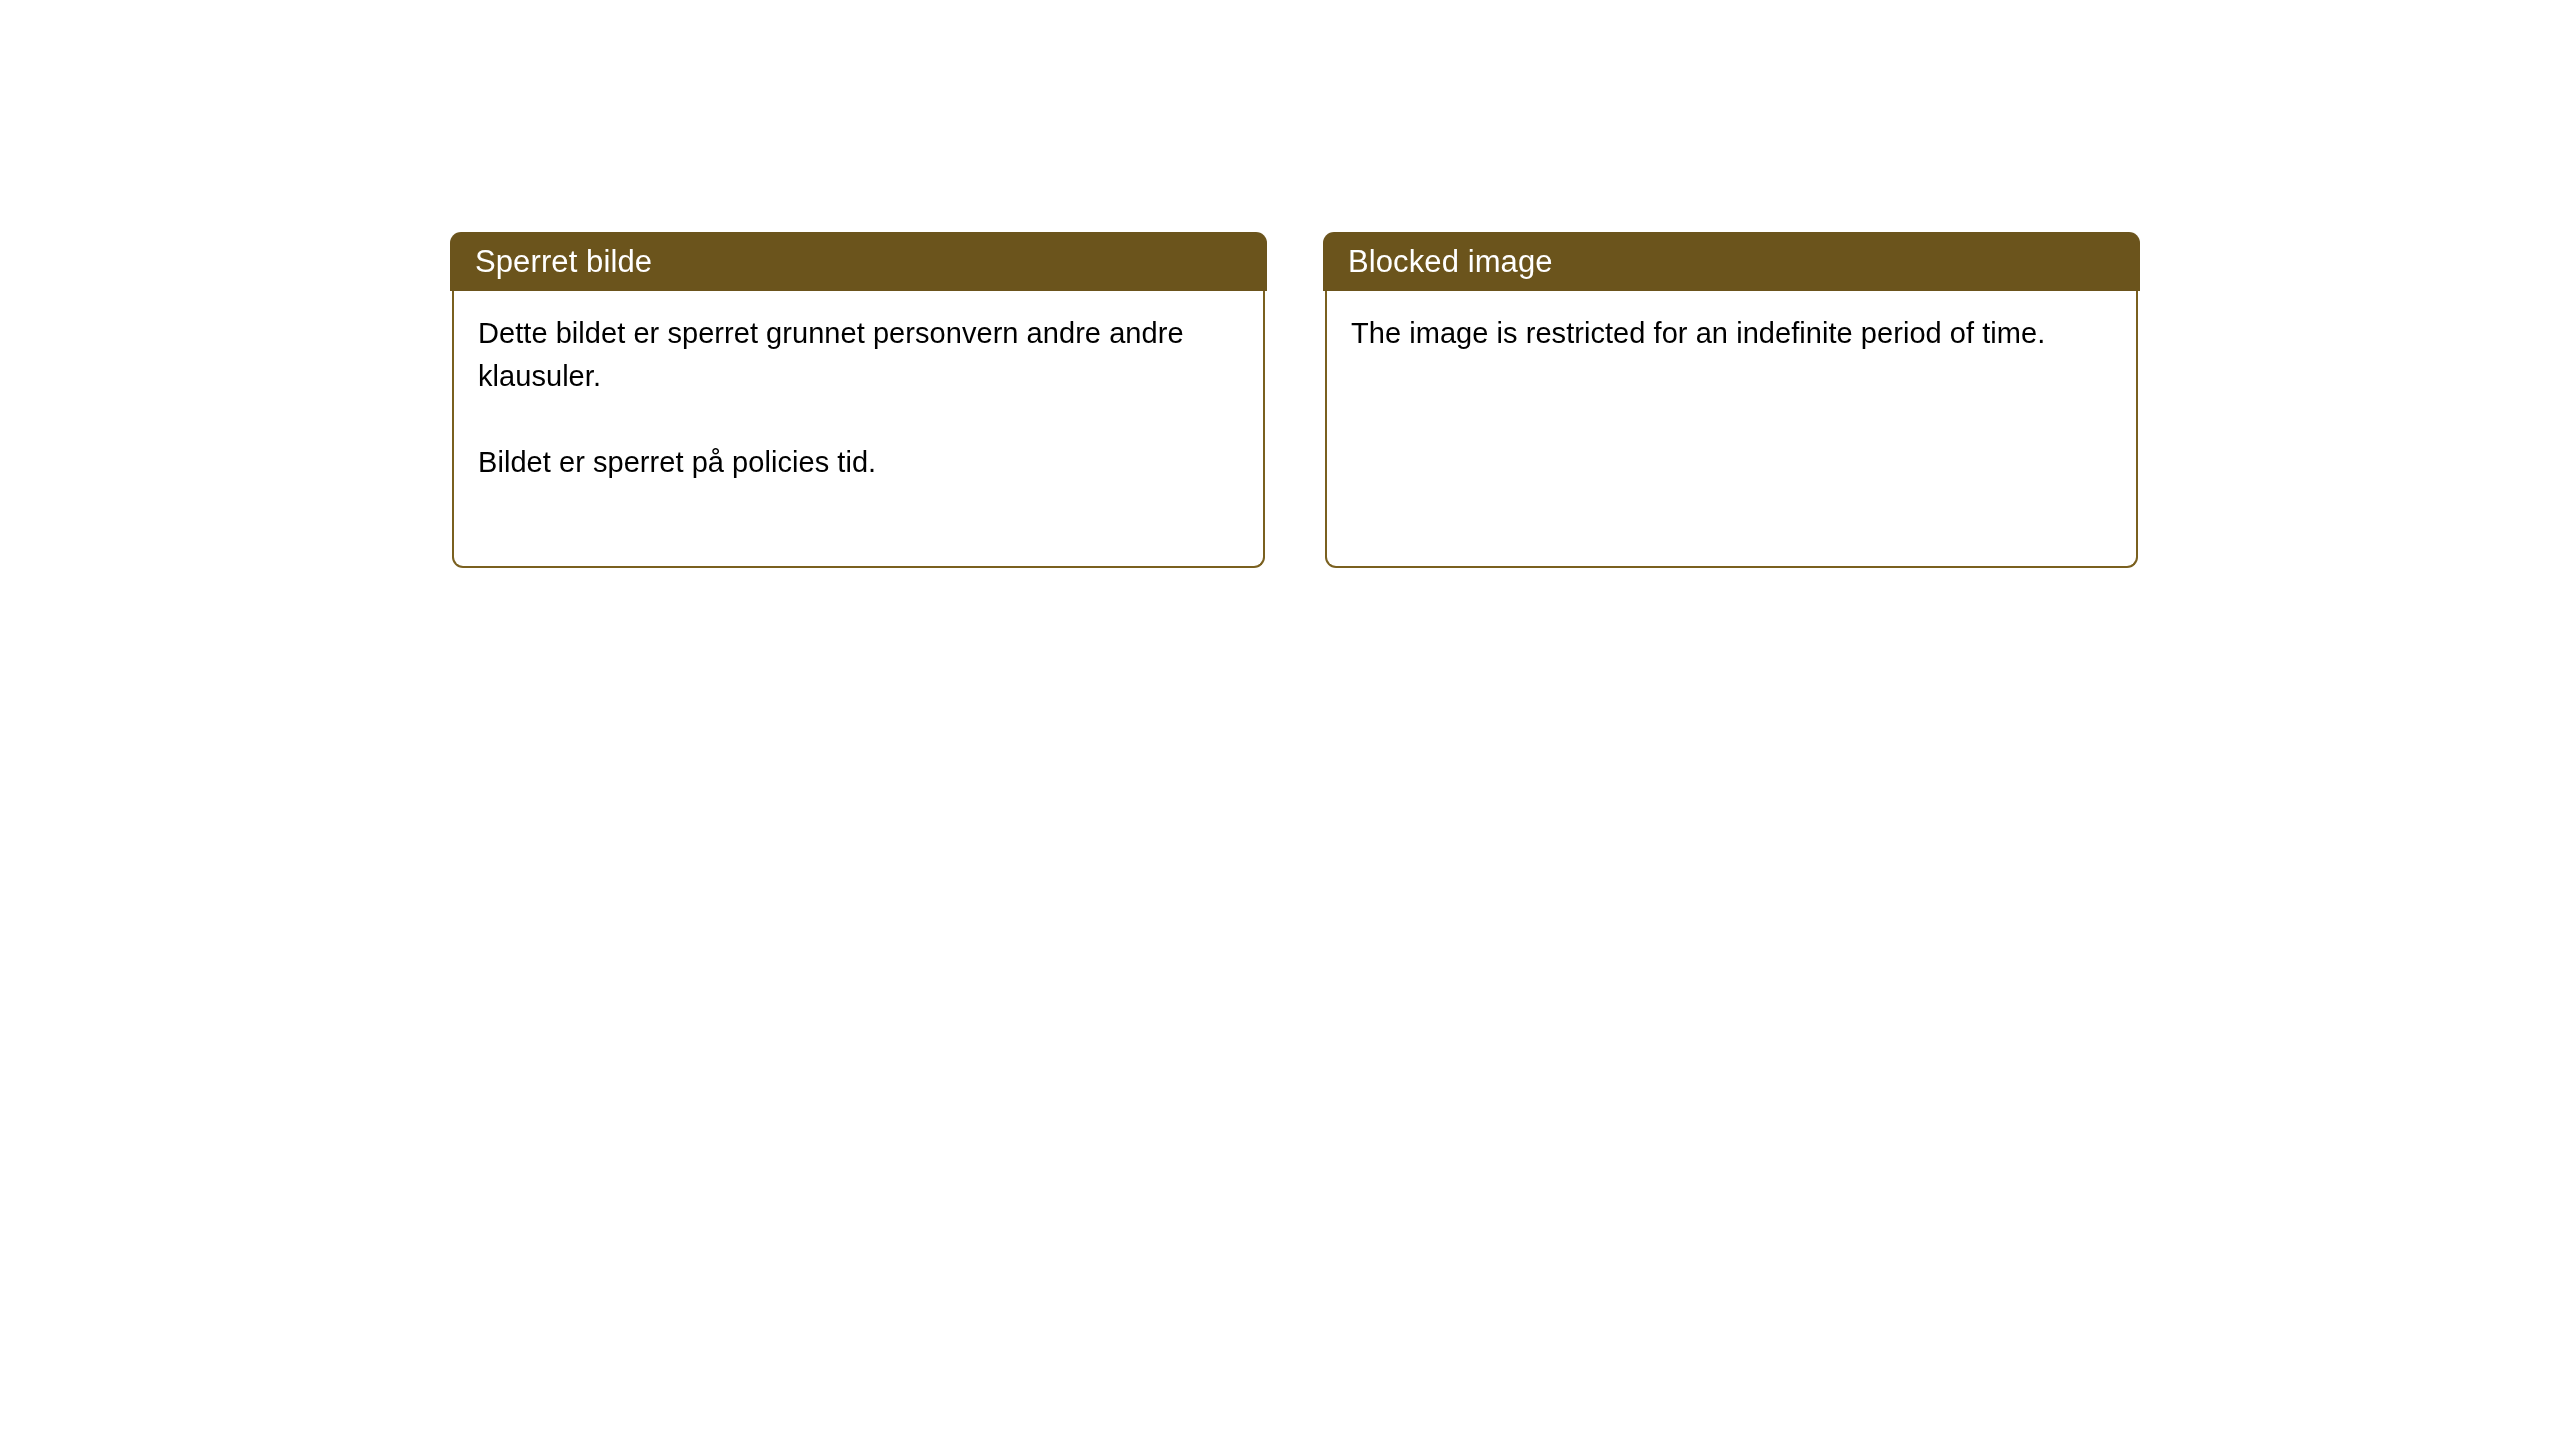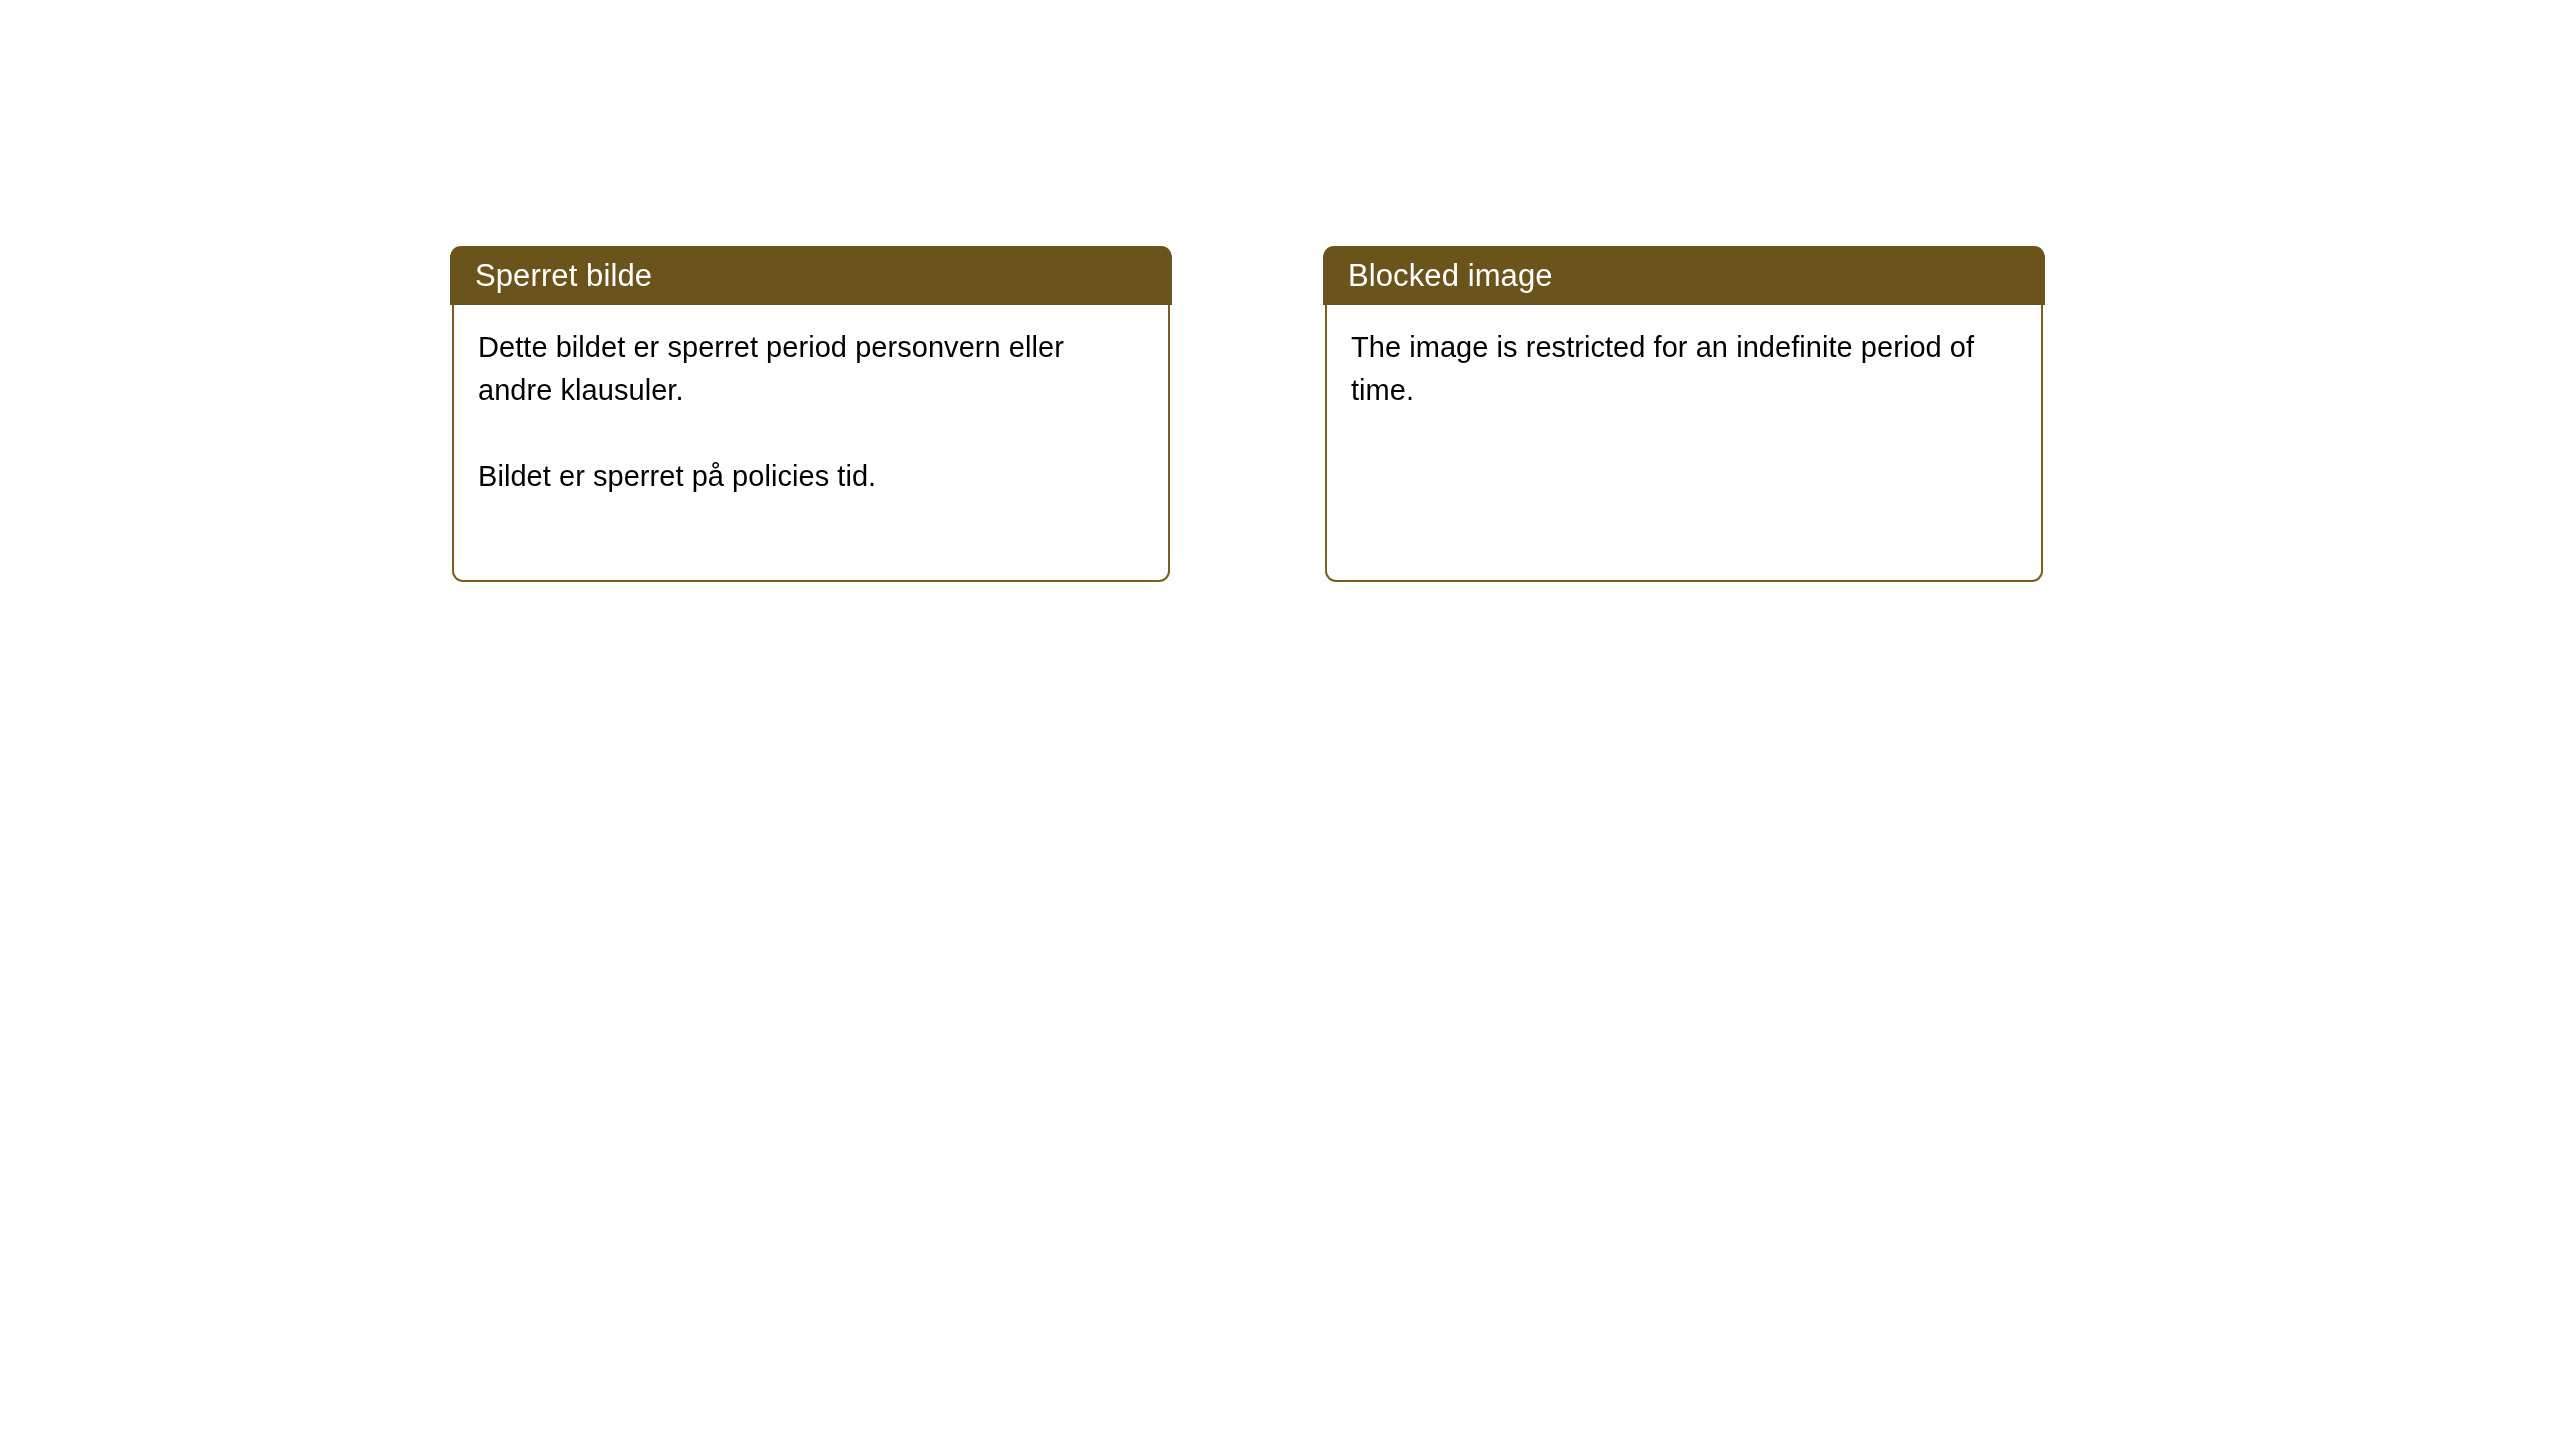--- a/index.html
+++ b/index.html
@@ -17,22 +17,22 @@
 
   #stage {
     position: relative;
     width: 2560px;
     height: 1440px;
   }
 
   
   .notice-card {
     position: absolute;
-    top: 246px;
-    width: 718px;
+    top: 232px;
+    width: 813px;
   }
   .notice-card.card-no { left: 452px; }
   .notice-card.card-en { left: 1325px; }
 
   .notice-header {
     position: relative;
     z-index: 2;
     margin: 0 -2px;
     height: 59px;
     background: #6b541c;
@@ -80,21 +80,21 @@
 </head>
 <body>
 
 <div id="stage">
 
   <section class="notice-card card-no">
     <div class="notice-header">
       <h1 class="notice-title">Sperret bilde</h1>
     </div>
     <div class="notice-body">
-      <p class="notice-paragraph">Dette bildet er sperret period personvern eller andre klausuler.</p>
+      <p class="notice-paragraph">Dette bildet er sperret grunnet personvern andre andre klausuler.</p>
       <p class="notice-paragraph">Bildet er sperret på policies tid.</p>
     </div>
   </section>
 
   <section class="notice-card card-en">
     <div class="notice-header">
       <h1 class="notice-title">Blocked image</h1>
     </div>
     <div class="notice-body">
       <p class="notice-paragraph">The image is restricted for an indefinite period of time.</p>

